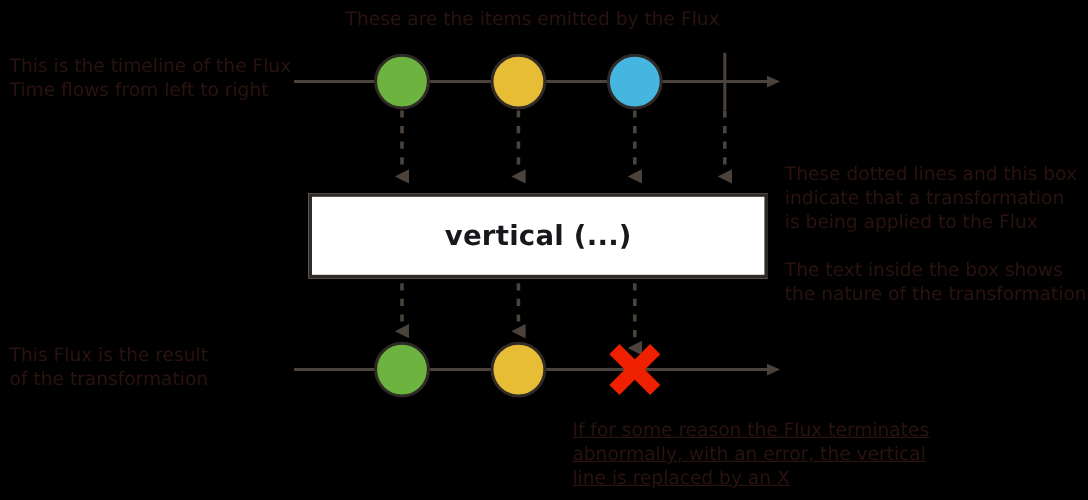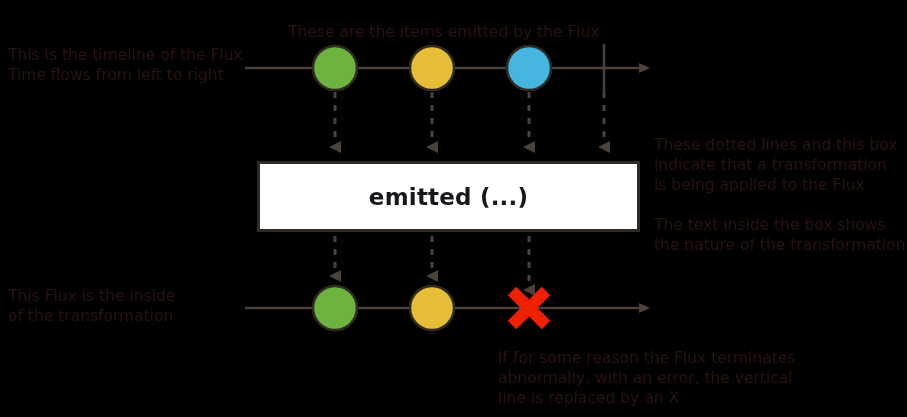--- a/index.html
+++ b/index.html
@@ -95,36 +95,36 @@
       <circle cx="335" cy="308" r="22" fill="#6cb33f" stroke="#2f2a26" stroke-width="2.5"></circle>
       <circle cx="432" cy="308" r="22" fill="#e8bd36" stroke="#2f2a26" stroke-width="2.5"></circle>
       <g>
         <line x1="512" y1="291" x2="546" y2="325" stroke="#ee2000" stroke-width="12" stroke-linecap="butt"></line>
         <line x1="546" y1="291" x2="512" y2="325" stroke="#ee2000" stroke-width="12" stroke-linecap="butt"></line>
       </g>
     </g>
   </svg>
 
   <div class="op-box">
-    <span class="op-box-label">emitted (...)</span>
+    <span class="op-box-label">vertical (...)</span>
   </div>
 
   <div class="ann center" style="left:8px; top:45px; width:222px;">This is the timeline of the Flux
 Time flows from left to right</div>
 
-  <div class="ann left" style="left:288px; top:22px; width:320px;">These are the items emitted by the Flux</div>
+  <div class="ann left" style="left:288px; top:6px; width:320px;">These are the items emitted by the Flux</div>
 
 
   <div class="ann left" style="left:654px; top:135px; width:255px;">These dotted lines and this box
 indicate that a transformation
 is being applied to the Flux</div>
 
   <div class="ann left" style="left:654px; top:215px; width:255px;">The text inside the box shows
 the nature of the transformation</div>
 
-  <div class="ann center" style="left:8px; top:286px; width:222px;">This Flux is the inside
+  <div class="ann center" style="left:8px; top:286px; width:222px;">This Flux is the result
 of the transformation</div>
 
-  <div class="ann left" style="left:498px; top:348px; width:310px;">If for some reason the Flux terminates
+  <div class="ann left" style="left:477px; top:348px; width:310px;text-decoration:underline;">If for some reason the Flux terminates
 abnormally, with an error, the vertical
 line is replaced by an X</div>
 
 </div>
 
 </body></html>

